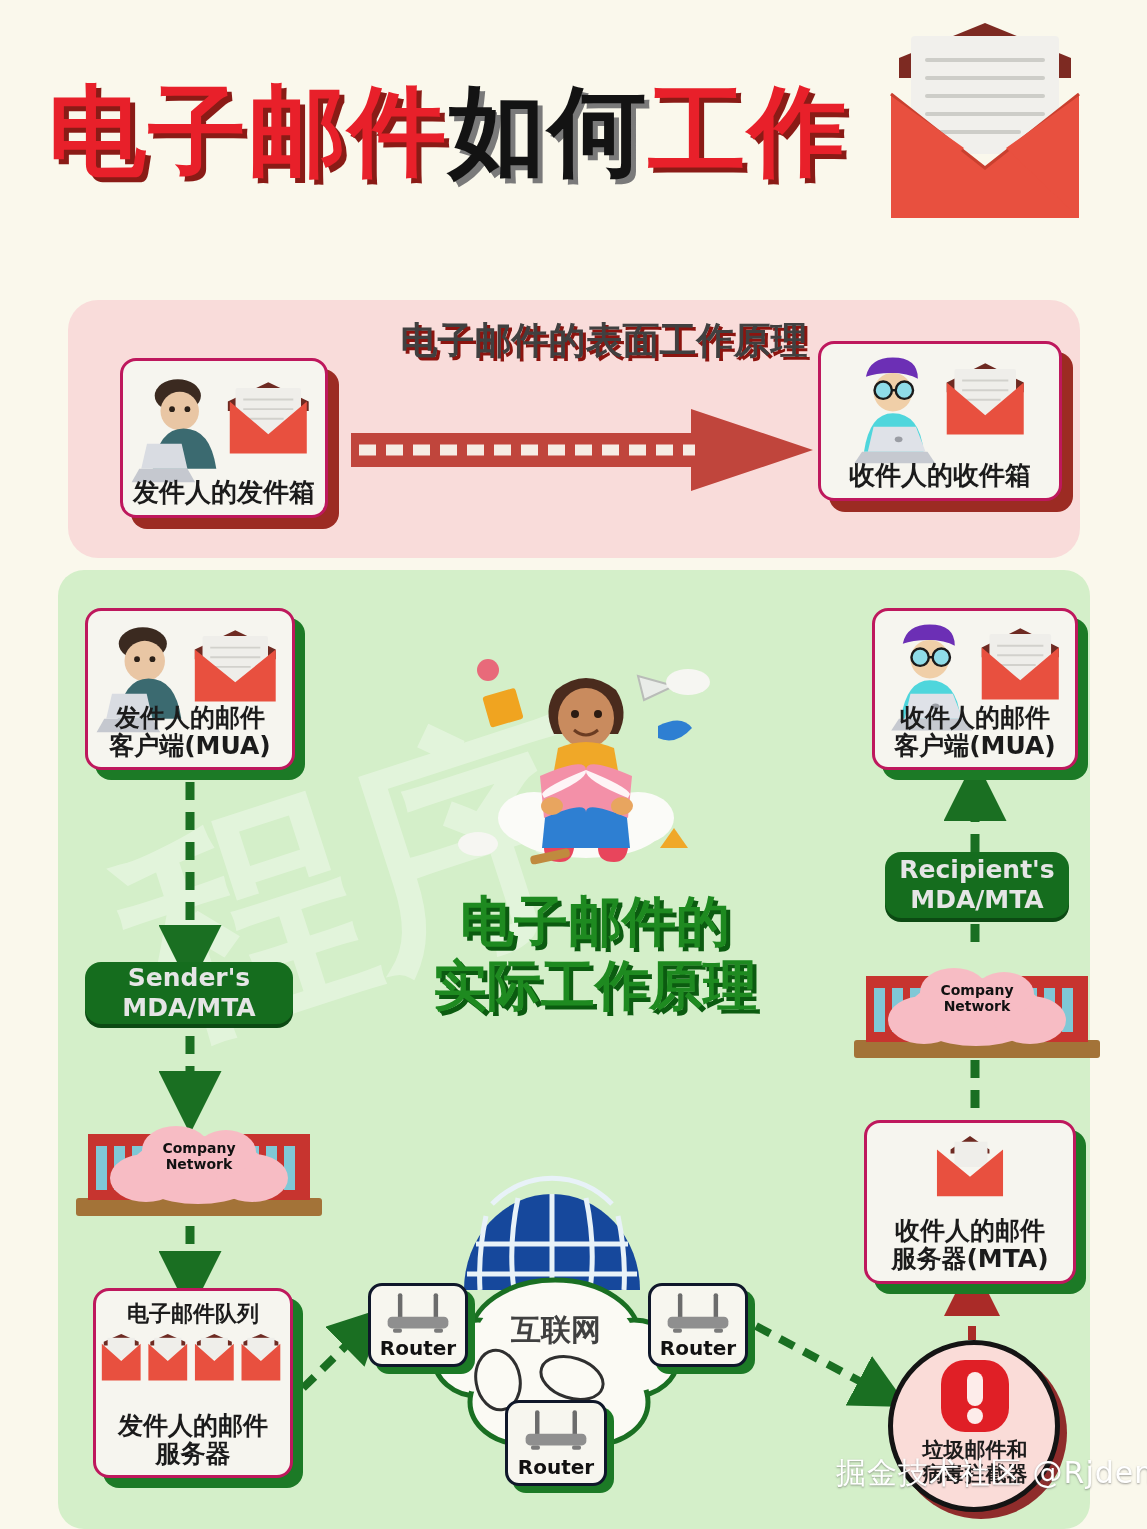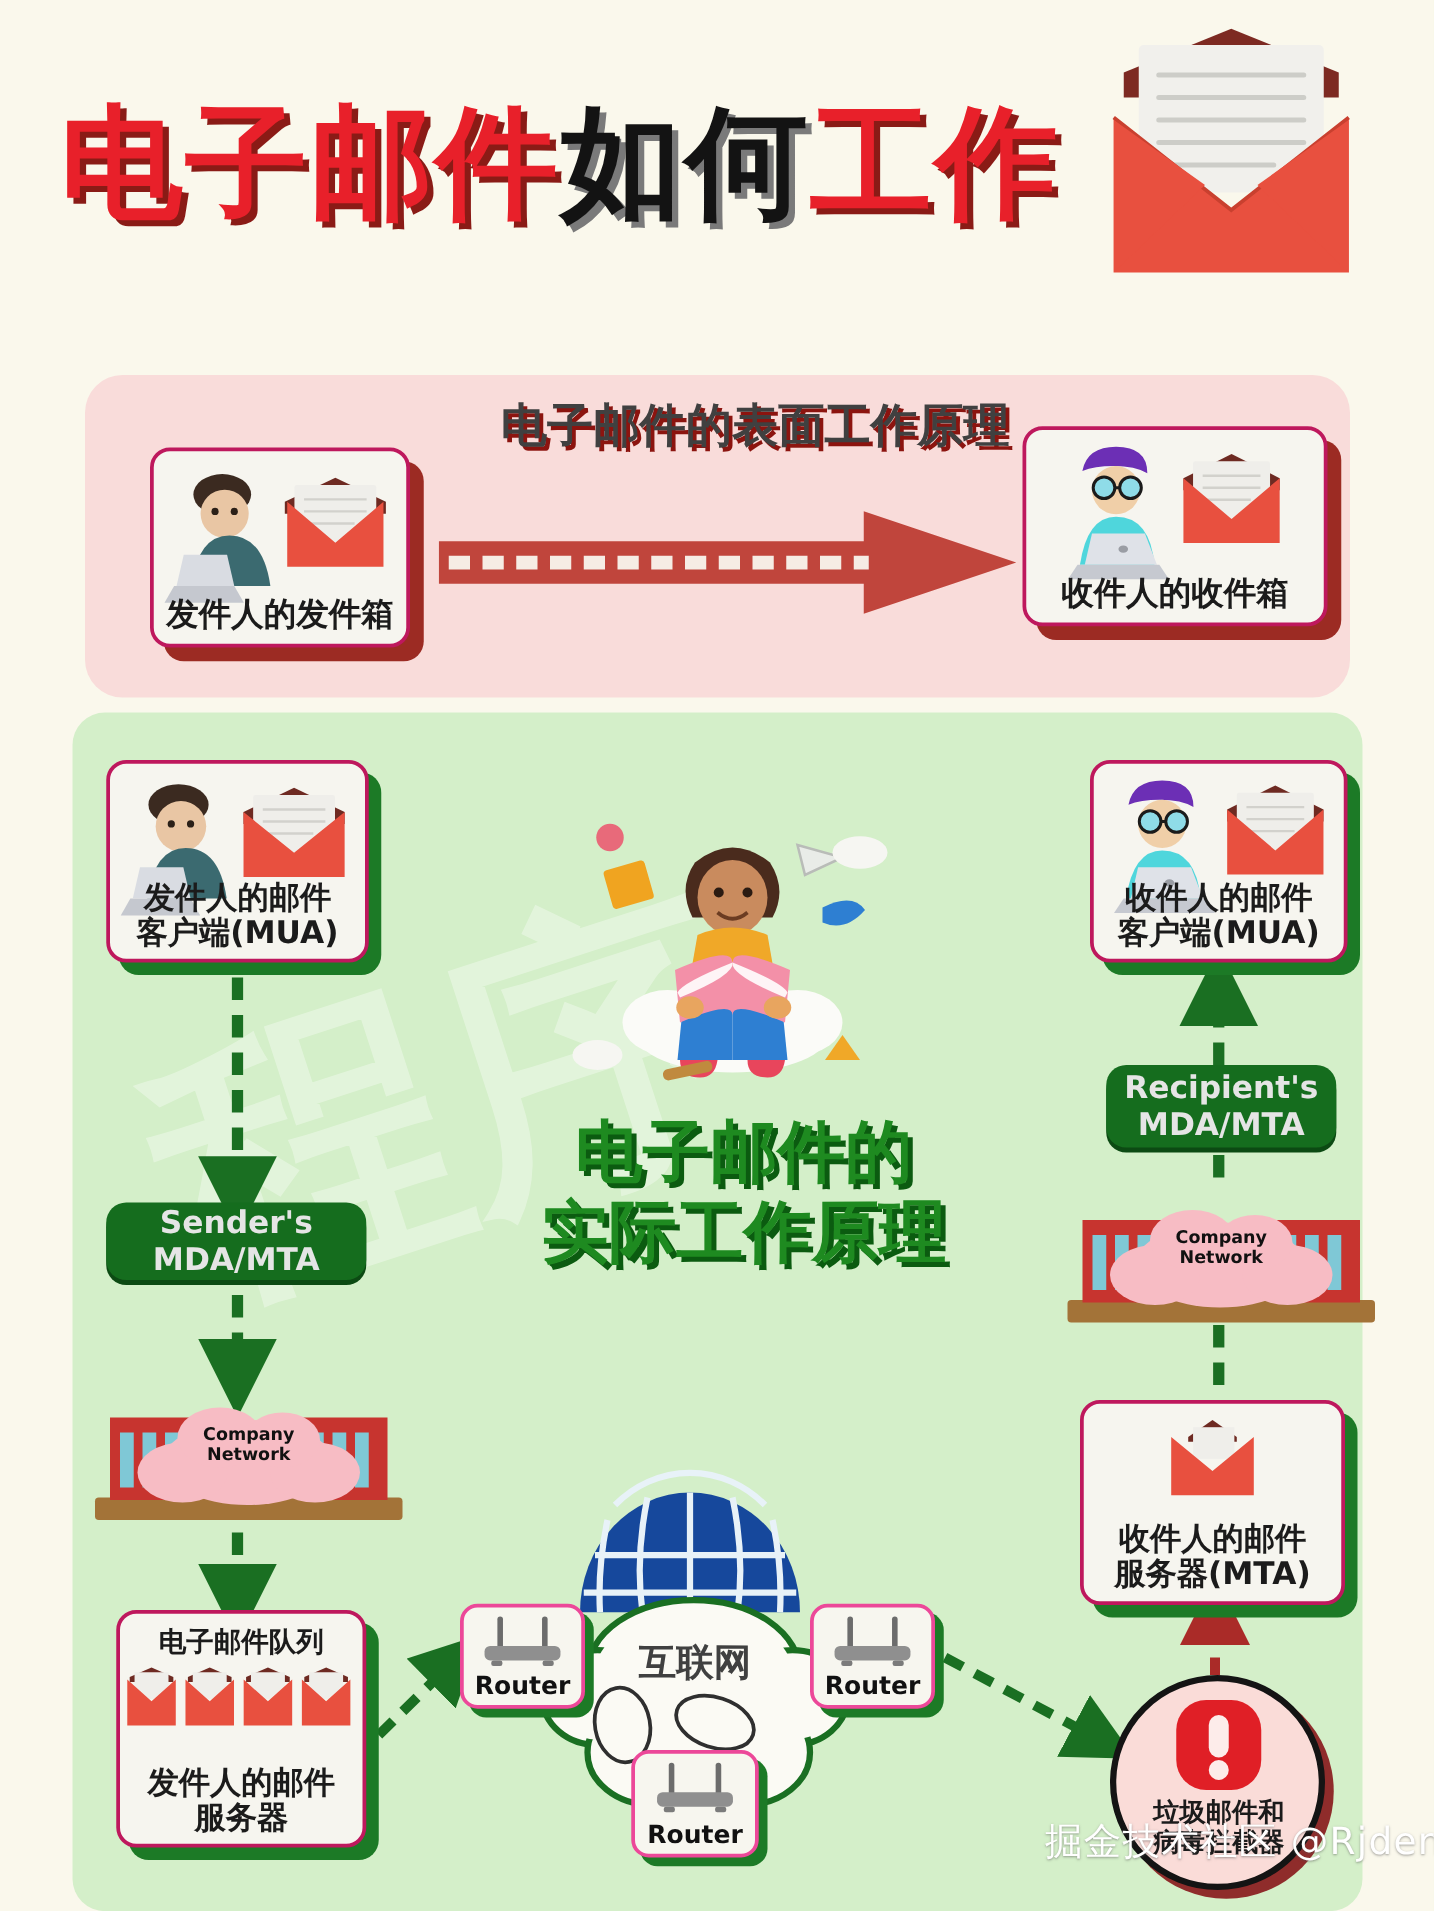--- a/index.html
+++ b/index.html
@@ -107,21 +107,21 @@
     font-size: 22px; font-weight: bold; color: #1b1b1b;
     font-family: "DejaVu Sans", "Liberation Sans", sans-serif;
   }
   #mail-queue-card .card-label { font-size: 25px; bottom: 7px; }
 
   #recipient-server-card { left: 864px; top: 1120px; width: 212px; height: 164px; }
   #recipient-server-card .card-label { font-size: 25px; bottom: 8px; }
 
   .router-box {
     position: absolute; background: #f7f6ef;
-    border: 3px solid #ec4899; border-radius: 14px;
+    border: 3px solid #0f172a; border-radius: 14px;
     box-shadow: 7px 7px 0 0 #1c7a26;
   }
   .router-label {
     position: absolute; left: 0; bottom: 4px; width: 100%;
     text-align: center; font-size: 20px; font-weight: bold; color: #111;
     font-family: "DejaVu Sans", "Liberation Sans", sans-serif;
   }
   #router-left  { left: 368px; top: 1283px; width: 100px; height: 84px; }
   #router-right { left: 648px; top: 1283px; width: 100px; height: 84px; }
   #router-bottom{ left: 505px; top: 1400px; width: 102px; height: 86px; }

